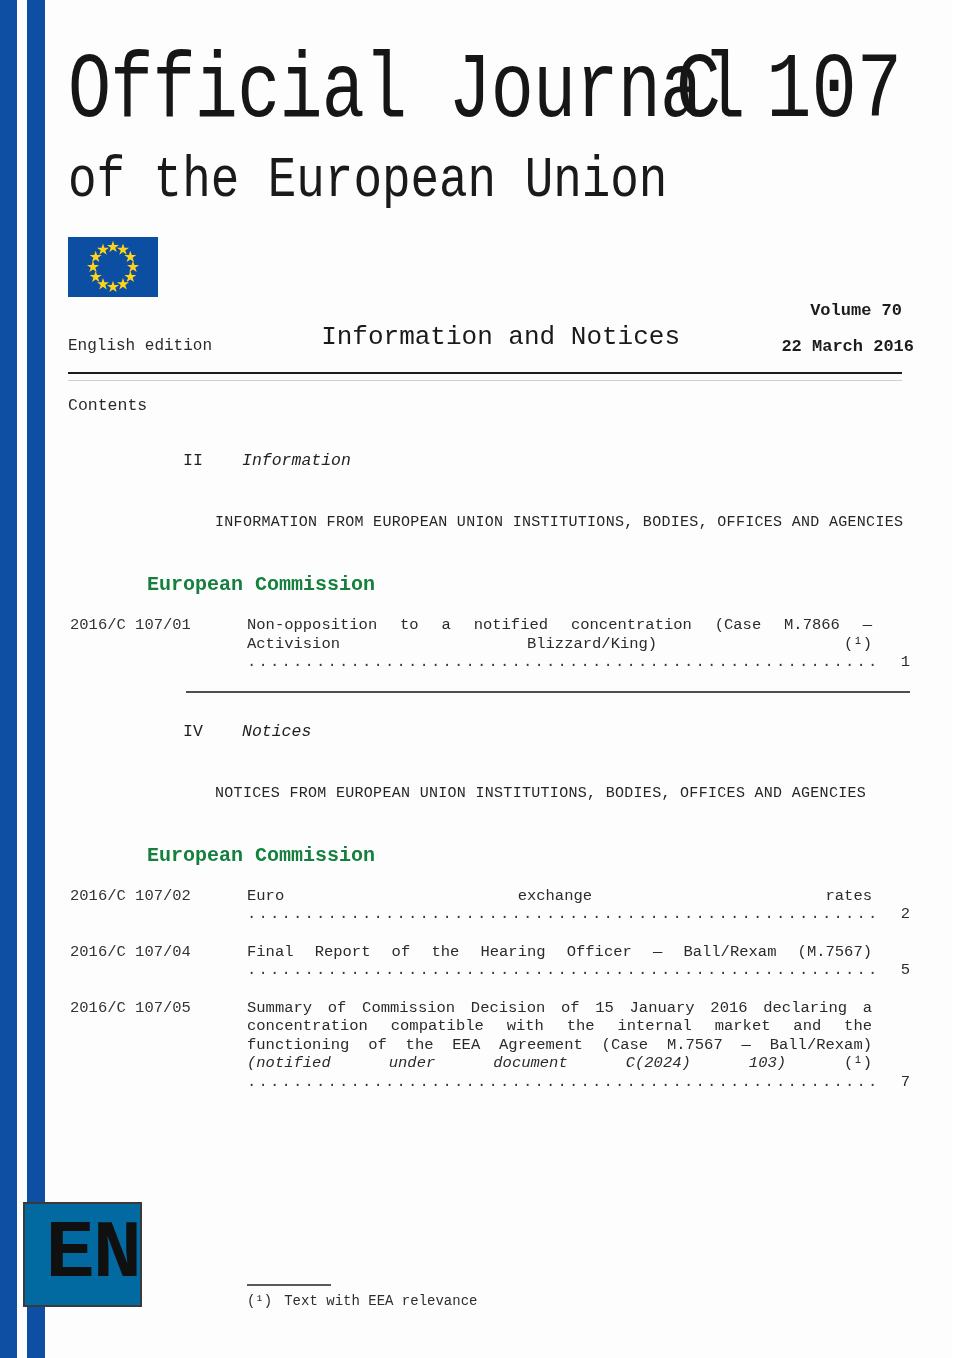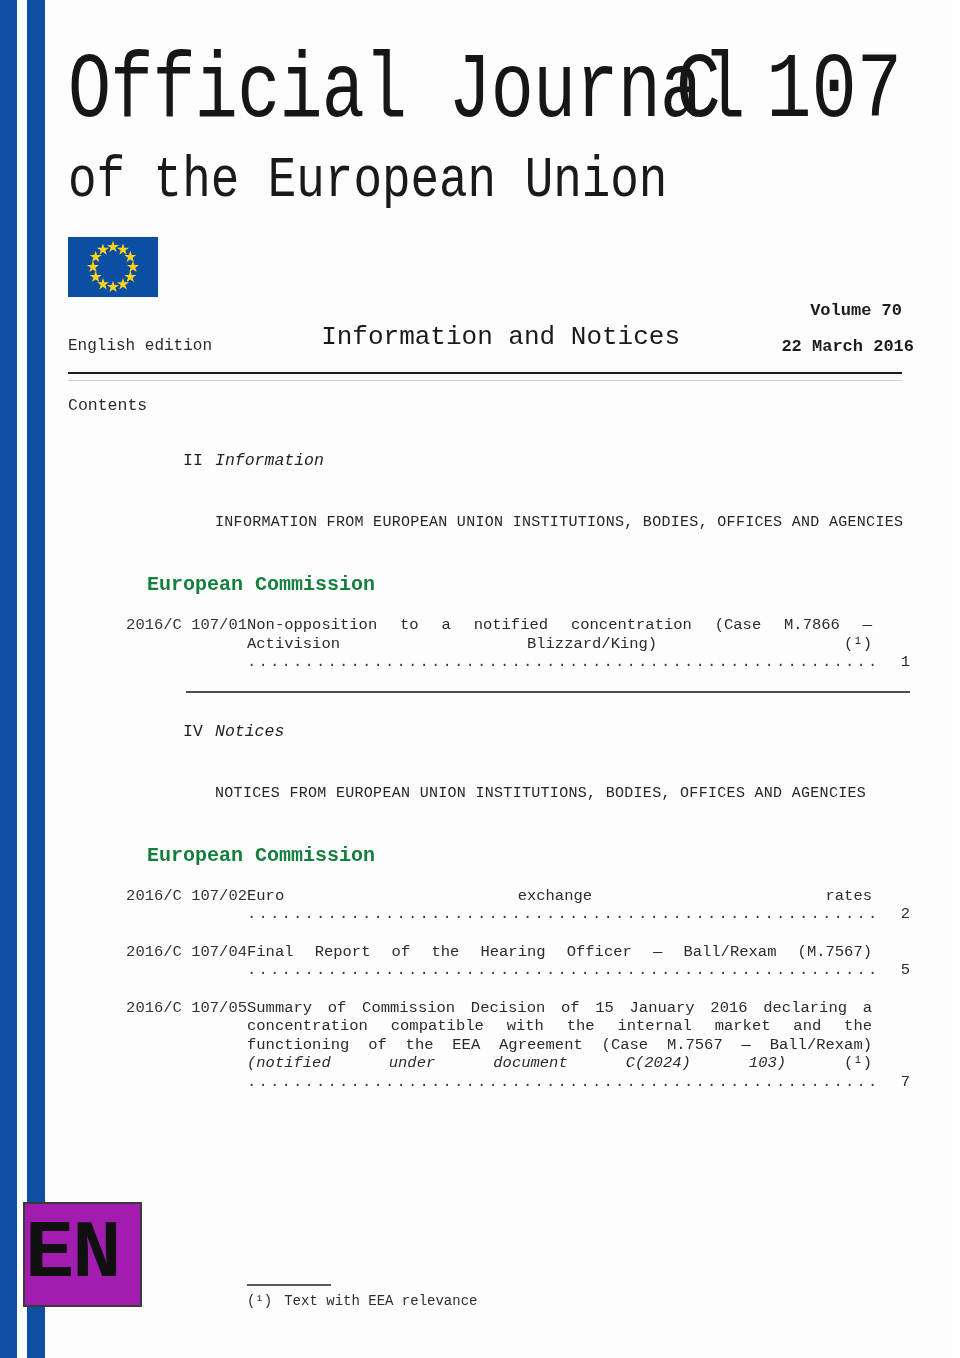--- a/index.html
+++ b/index.html
@@ -35,47 +35,47 @@
     font-size:26px; color:#1a1a1a;
   }
   .date { position:absolute; right:38px; top:337px; font-size:17px; font-weight:bold; color:#1c1c1c; }
   .header-rule { position:absolute; left:68px; right:50px; top:372px; height:2px; background:var(--rule-dark,#1d1d1d); }
   .header-rule::after { content:""; position:absolute; left:0; right:0; top:8px; height:1px; background:#cfcfcf; }
 
   .contents-label { position:absolute; left:68px; top:396px; font-size:16.5px; color:#2a2a2a; }
 
   
   .contents-body { position:absolute; left:70px; top:444px; width:840px; }
-  .sec-head { margin-left:113px; display:flex; font-size:16.5px; line-height:18px; margin-bottom:44px; color:#222; }
+  .sec-head { margin-left:113px; display:flex; font-size:16.5px; line-height:18px; margin-bottom:44px; color:#222;gap:27px; }
   .sec-head:first-child { margin-top:8px; }
   .sec-num { width:32px; }
   .sec-title { font-style:italic; }
   .sec-sub { margin-left:145px; font-size:15px; line-height:18px; letter-spacing:0.3px; margin-bottom:43px; color:#262626; }
   .sec-org { margin-left:77px; font-size:20px; line-height:19px; font-weight:bold; margin-bottom:22px; color:#15803d; }
 
   .toc-row {
     display:grid; grid-template-columns:177px 1fr 30px;
     font-size:15.5px; line-height:18.5px; margin-bottom:19px; color:#2b2b2b;
   }
-  .toc-ref { color:#333;text-align:right; }
+  .toc-ref { color:#333; }
   .toc-desc { overflow:hidden; text-align:justify; padding-right:8px; }
   .toc-desc .italic { font-style:italic; }
   .toc-dots { white-space:nowrap; }
   .toc-dots::after {
     letter-spacing:2.2px; color:#3a3a3a;
     content: " .................................................................................................................................................................................................................";
   }
   .toc-page { align-self:end; text-align:right; }
   .sec-divider { height:2px; background:#4e4e4e; margin:0 0 30px 116px; }
 
   
   .en-box {
     position:absolute; left:23px; top:1202px; width:115px; height:101px;
-    background:#a21caf; border:2px solid #3a3a3a; z-index:2;
-    display:flex; align-items:center; justify-content:flex-start;
+    background:#0369a1; border:2px solid #3a3a3a; z-index:2;
+    display:flex; align-items:center; justify-content:flex-end;
   }
   .en-box span { font-size:82px; font-weight:bold; line-height:1; color:#101010; letter-spacing:-2px; }
 
   
   .footnote { position:absolute; left:247px; top:1284px; font-size:14px; color:#2d2d2d; }
   .footnote-rule { width:84px; height:2px; background:#5a5a5a; margin-bottom:7px; }
   .footnote-line { display:flex; gap:12px; }
 </style>
 </head>
 <body>

